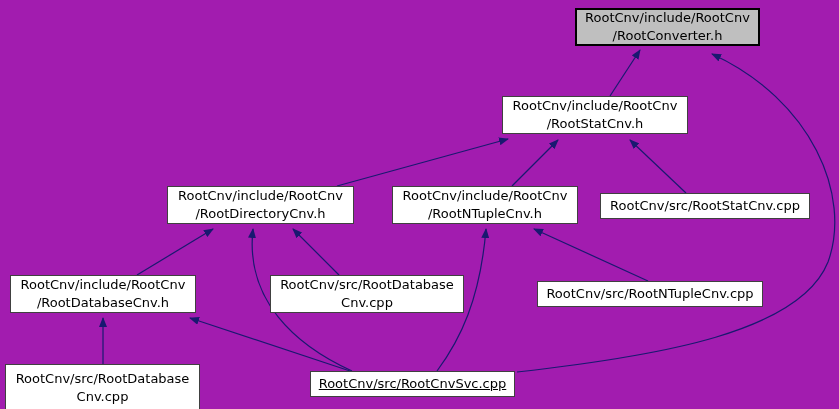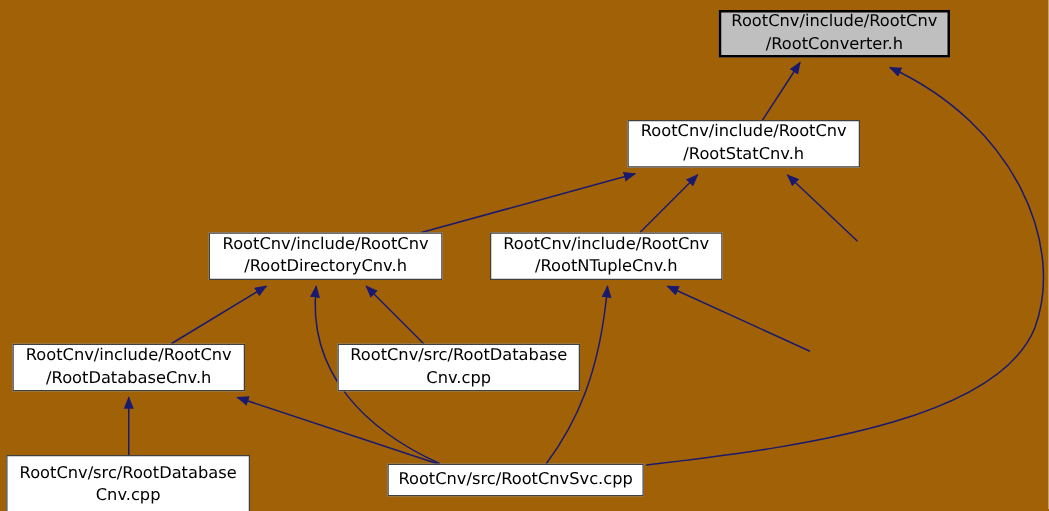--- a/index.html
+++ b/index.html
@@ -5,21 +5,21 @@
   html, body {
     margin: 0;
     padding: 0;
     background: #ffffff;
     font-family: "DejaVu Sans", "Liberation Sans", sans-serif;
   }
   #graph-canvas {
     position: relative;
     width: 839px;
     height: 409px;
-    background: #a16207;
+    background: #a21caf;
     overflow: hidden;
   }
   #edges-svg {
     position: absolute;
     left: 0;
     top: 0;
     width: 839px;
     height: 409px;
   }
   .node {
@@ -67,20 +67,22 @@
     </svg>
 
 <div class="node selected" style="left: 575px; top: 8px; width: 185px; height: 38px;">RootCnv/include/RootCnv
 /RootConverter.h</div>
     <div class="node" style="left: 502px; top: 96px; width: 186px; height: 38px;">RootCnv/include/RootCnv
 /RootStatCnv.h</div>
     <div class="node" style="left: 167px; top: 186px; width: 187px; height: 38px;">RootCnv/include/RootCnv
 /RootDirectoryCnv.h</div>
     <div class="node" style="left: 392px; top: 186px; width: 186px; height: 38px;">RootCnv/include/RootCnv
 /RootNTupleCnv.h</div>
+    <div class="node" style="left: 600px; top: 193px; width: 210px; height: 26px;">RootCnv/src/RootStatCnv.cpp</div>
     <div class="node" style="left: 10px; top: 275px; width: 186px; height: 38px;">RootCnv/include/RootCnv
 /RootDatabaseCnv.h</div>
     <div class="node" style="left: 270px; top: 275px; width: 194px; height: 38px;">RootCnv/src/RootDatabase
 Cnv.cpp</div>
+    <div class="node" style="left: 537px; top: 281px; width: 226px; height: 26px;">RootCnv/src/RootNTupleCnv.cpp</div>
     <div class="node" style="left: 5px; top: 364px; width: 195px; height: 48px;">RootCnv/src/RootDatabase
 Cnv.cpp</div>
-    <div class="node" style="left: 310px; top: 371px; width: 205px; height: 26px;">RootCnv/src/RootCnvSvc.cpp</div>
+    <div class="node" style="left: 310px; top: 371px; width: 205px; height: 26px; text-decoration: underline;">RootCnv/src/RootCnvSvc.cpp</div>
   </div>
 
 </body></html>

